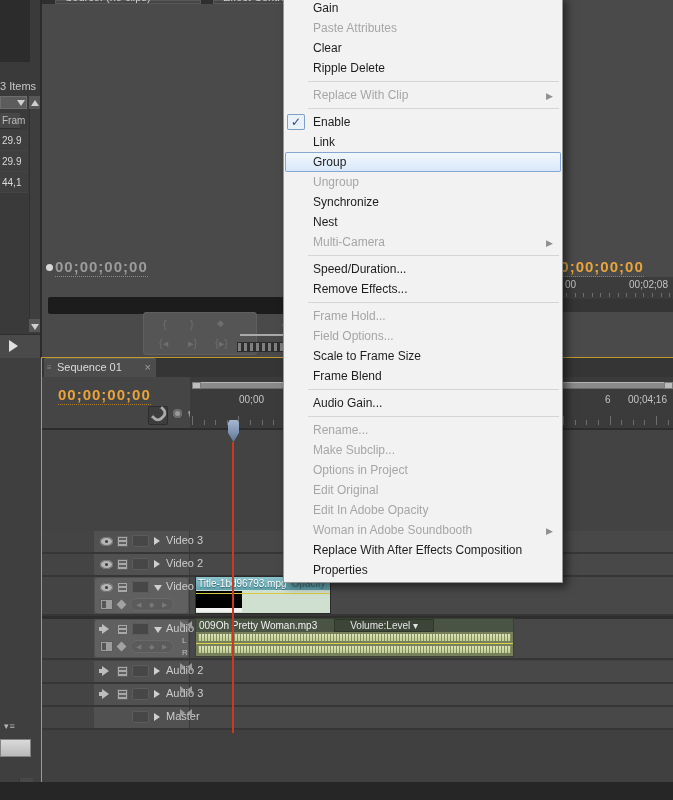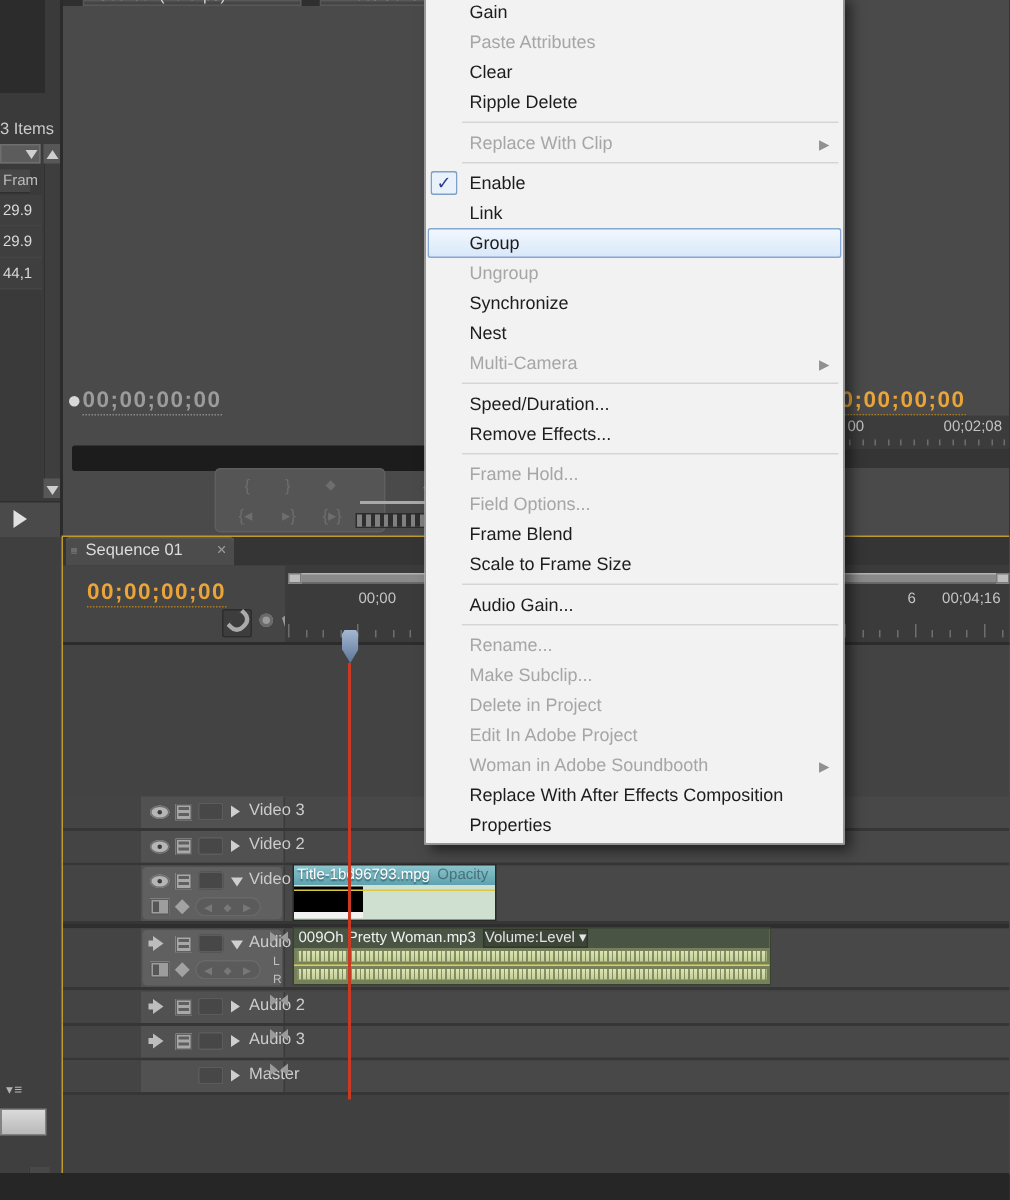--- a/index.html
+++ b/index.html
@@ -124,21 +124,21 @@
   #vclip .chead .nm{padding-left:2px;text-shadow:0 1px 1px rgba(20,60,70,.7);}
   #vclip .chead .fx{color:rgba(40,70,75,.6);padding-left:5px;}
   #vclip .cbody{position:absolute;left:0;top:13px;width:100%;height:23px;background:#cfdfd0;}
   #vclip .thumb{position:absolute;left:0;top:1px;width:46px;height:17px;background:#000;}
   #vclip .thumbw{position:absolute;left:0;top:18px;width:46px;height:4px;background:#f2f2f2;}
   #vclip .yline{position:absolute;left:0;top:3px;width:100%;height:1px;background:#d8c93e;z-index:2;}
 
   #aclip{position:absolute;left:154px;top:0;width:317px;height:37px;box-shadow:0 0 0 1px #39412f, inset 0 0 0 1px #99a57c;z-index:3;}
   #aclip .chead{position:absolute;left:0;top:0;width:100%;height:13px;background:#4a5444;font-size:10px;color:#f0f0f0;line-height:13px;white-space:nowrap;overflow:hidden;}
   #aclip .chead .nm{padding-left:3px;}
-  #aclip .chip{display:inline-block;margin-left:5px;padding:0 1px;background:#3c4538;box-shadow:inset 0 0 0 1px #2e352b;color:#e4e4e4;}
+  #aclip .chip{display:inline-block;margin-left:17px;padding:0 16px;background:#3c4538;box-shadow:inset 0 0 0 1px #2e352b;color:#e4e4e4;}
   #aclip .cbody{position:absolute;left:0;top:13px;width:100%;height:24px;background:#76815c;}
   .wave{position:absolute;left:2px;right:2px;height:7px;
         background:repeating-linear-gradient(90deg,rgba(80,90,55,.6) 0 1px,rgba(0,0,0,0) 1px 3px),linear-gradient(#dde4b6,#c3cf94);}
   #aclip .yline{position:absolute;left:0;top:11px;width:100%;height:1px;background:#ddd04a;z-index:2;}
 
   #tl-divider{position:absolute;left:0;width:631px;height:3px;background:#2e2e2e;}
   #tl-bottom{position:absolute;left:0;width:631px;background:#404040;}
   #bottom-strip{left:0;top:782px;width:673px;height:18px;background:#262626;}
 </style>
 </head>
@@ -426,26 +426,27 @@
       <div class="mi disabled"><span>Ungroup</span></div>
       <div class="mi"><span>Synchronize</span></div>
       <div class="mi"><span>Nest</span></div>
       <div class="mi disabled"><span>Multi-Camera</span><span class="sub">▶</span></div>
       <div class="msep"></div>
       <div class="mi"><span>Speed/Duration...</span></div>
       <div class="mi"><span>Remove Effects...</span></div>
       <div class="msep"></div>
       <div class="mi disabled"><span>Frame Hold...</span></div>
       <div class="mi disabled"><span>Field Options...</span></div>
+      <div class="mi"><span>Scale to Frame Size</span></div>
       <div class="mi"><span>Frame Blend</span></div>
-      <div class="mi"><span>Scale to Frame Size</span></div>
       <div class="msep"></div>
       <div class="mi"><span>Audio Gain...</span></div>
       <div class="msep"></div>
       <div class="mi disabled"><span>Rename...</span></div>
       <div class="mi disabled"><span>Make Subclip...</span></div>
-      <div class="mi disabled"><span>Delete in Project</span></div>
-      <div class="mi disabled"><span>Edit In Adobe Project</span></div>
+      <div class="mi disabled"><span>Options in Project</span></div>
+      <div class="mi disabled"><span>Edit Original</span></div>
+      <div class="mi disabled"><span>Edit In Adobe Opacity</span></div>
       <div class="mi disabled"><span>Woman in Adobe Soundbooth</span><span class="sub">▶</span></div>
       <div class="mi"><span>Replace With After Effects Composition</span></div>
       <div class="mi"><span>Properties</span></div>
     </div>
 </div>
 
 </body></html>

